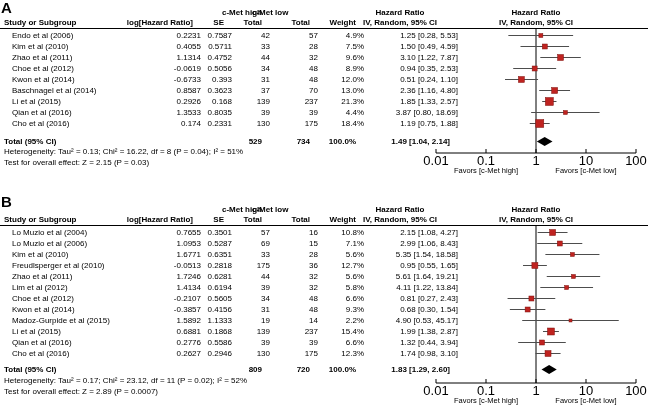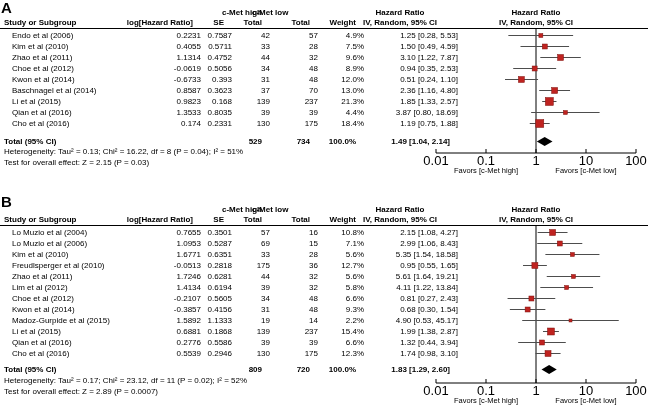--- a/index.html
+++ b/index.html
@@ -108,21 +108,21 @@
         <span class="c c-study">Baschnagel et al (2014)</span>
         <span class="c c-loghr">0.8587</span>
         <span class="c c-se">0.3623</span>
         <span class="c c-th">37</span>
         <span class="c c-tl">70</span>
         <span class="c c-w">13.0%</span>
         <span class="c c-ci">2.36 [1.16, 4.80]</span>
       </div>
       <div class="r" style="top: 66px;">
         <span class="c c-study">Li et al (2015)</span>
-        <span class="c c-loghr">0.9823</span>
+        <span class="c c-loghr">0.2926</span>
         <span class="c c-se">0.168</span>
         <span class="c c-th">139</span>
         <span class="c c-tl">237</span>
         <span class="c c-w">21.3%</span>
         <span class="c c-ci">1.85 [1.33, 2.57]</span>
       </div>
       <div class="r" style="top: 77px;">
         <span class="c c-study">Qian et al (2016)</span>
         <span class="c c-loghr">1.3533</span>
         <span class="c c-se">0.8035</span>
@@ -301,21 +301,21 @@
         <span class="c c-study">Qian et al (2016)</span>
         <span class="c c-loghr">0.2776</span>
         <span class="c c-se">0.5586</span>
         <span class="c c-th">39</span>
         <span class="c c-tl">39</span>
         <span class="c c-w">6.6%</span>
         <span class="c c-ci">1.32 [0.44, 3.94]</span>
       </div>
       <div class="r" style="top: 121px;">
         <span class="c c-study">Cho et al (2016)</span>
-        <span class="c c-loghr">0.5539</span>
+        <span class="c c-loghr">0.2627</span>
         <span class="c c-se">0.2946</span>
         <span class="c c-th">130</span>
         <span class="c c-tl">175</span>
         <span class="c c-w">12.3%</span>
         <span class="c c-ci">1.74 [0.98, 3.10]</span>
       </div>
     </div>
   <div class="trow">
     <span class="c c-study">Total (95% CI)</span>
     <span class="c c-th">809</span>

